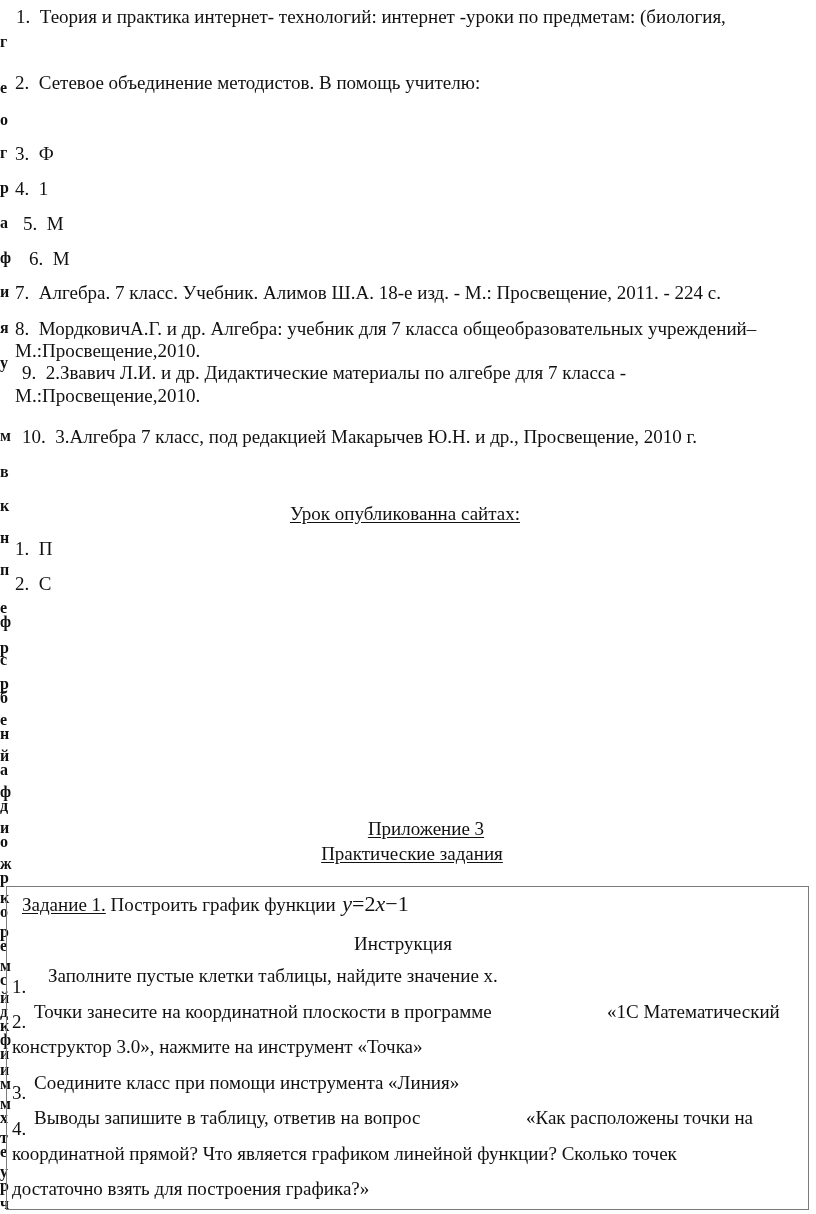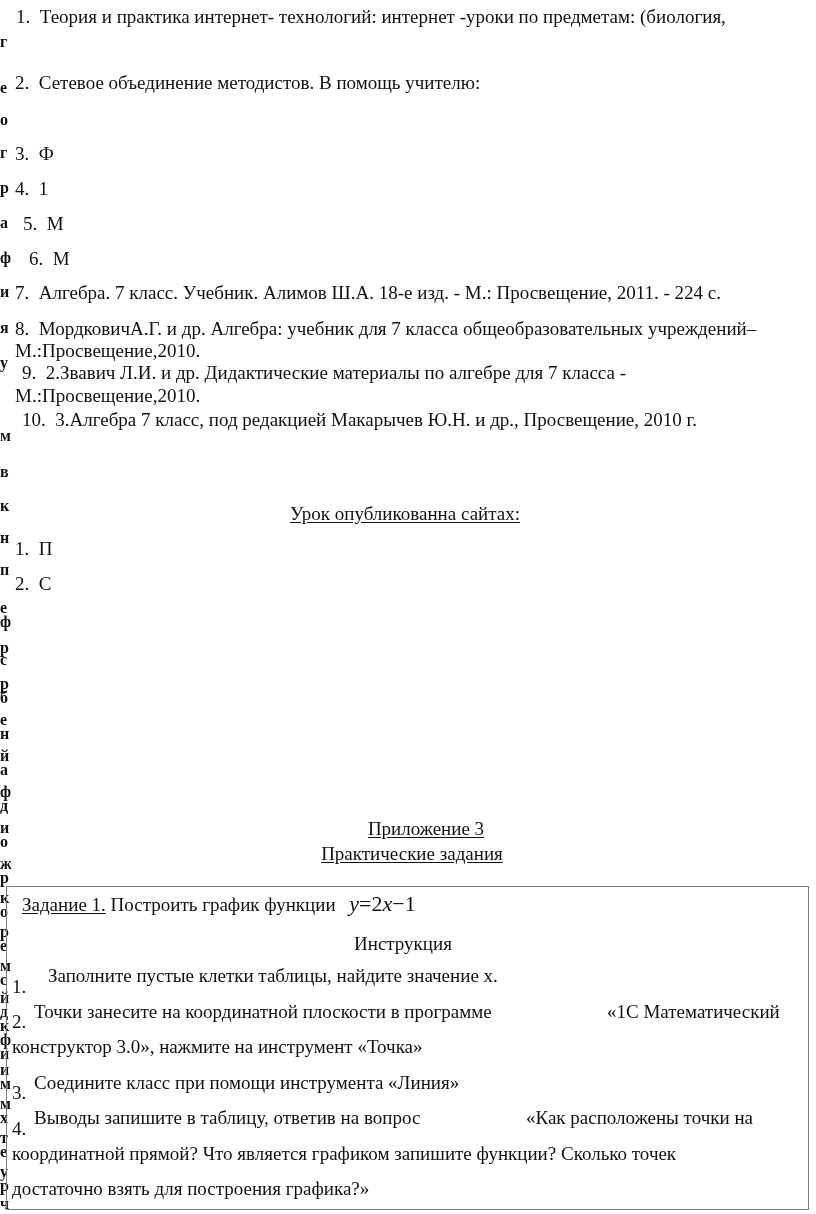--- a/index.html
+++ b/index.html
@@ -112,21 +112,21 @@
   <div class="abs line" style="left:15px;top:318px">
     <span class="num">8.</span>&nbsp;
     <span>МордковичА.Г. и др. Алгебра: учебник для 7 класса общеобразовательных учреждений–</span>
   </div>
   <div class="abs line" style="left:15px;top:340px">М.:Просвещение,2010.</div>
   <div class="abs line" style="left:22px;top:362px">
     <span class="num">9.</span>&nbsp;
     <span>2.Звавич Л.И. и др. Дидактические материалы по алгебре для 7 класса -</span>
   </div>
   <div class="abs line" style="left:15px;top:385px">М.:Просвещение,2010.</div>
-  <div class="abs line" style="left:22px;top:409px">
+  <div class="abs line" style="left:22px;top:426px">
     <span class="num">10.</span>&nbsp;
     <span>3.Алгебра 7 класс, под редакцией Макарычев Ю.Н. и др., Просвещение, 2010 г.</span>
   </div>
 </div>
 
 <div class="abs line u" style="left:290px;top:503px">Урок опубликованна сайтах:</div>
 <div class="abs line" style="left:15px;top:538px">
   <span class="num">1.</span>&nbsp;
   <span>П</span>
 </div>
@@ -135,35 +135,35 @@
   <span>С</span>
 </div>
 
 <div class="abs line u" style="left:0;width:816px;text-align:center;top:818px;padding-left:36px;box-sizing:border-box">Приложение 3</div>
 <div class="abs line u" style="left:0;width:816px;text-align:center;top:843px;padding-left:8px;box-sizing:border-box">Практические задания</div>
 
 <div class="box"></div>
 
 <div class="abs line" style="left:22px;top:893px">
   <span class="u">Задание 1.</span><span> Построить график функции </span>
-  <span style="margin-left:9px">
+  <span style="margin-left:2px">
     <span class="math">y</span><span class="mathup">=2</span><span class="math">x</span><span class="mathup">−1</span>
   </span>
 </div>
 
 <div class="abs line" style="left:354px;top:933px">Инструкция</div>
 
 <div class="abs line" style="left:12px;top:976px">1.</div>
 <div class="abs line" style="left:48px;top:965px">Заполните пустые клетки таблицы, найдите значение x.</div>
 
 <div class="abs line" style="left:12px;top:1011px">2.</div>
 <div class="abs line" style="left:34px;top:1001px">Точки занесите на координатной плоскости в программе</div>
 <div class="abs line" style="left:607px;top:1001px">«1С Математический</div>
 <div class="abs line" style="left:12px;top:1036px">конструктор 3.0», нажмите на инструмент «Точка»</div>
 
 <div class="abs line" style="left:12px;top:1082px">3.</div>
 <div class="abs line" style="left:34px;top:1072px">Соедините класс при помощи инструмента «Линия»</div>
 
 <div class="abs line" style="left:12px;top:1118px">4.</div>
 <div class="abs line" style="left:34px;top:1107px">Выводы запишите в таблицу, ответив на вопрос</div>
 <div class="abs line" style="left:526px;top:1107px">«Как расположены точки на</div>
-<div class="abs line" style="left:12px;top:1143px">координатной прямой? Что является графиком запишите функции? Сколько точек</div>
+<div class="abs line" style="left:12px;top:1143px">координатной прямой? Что является графиком линейной функции? Сколько точек</div>
 <div class="abs line" style="left:12px;top:1178px">достаточно взять для построения графика?»</div>
 
 </body></html>

